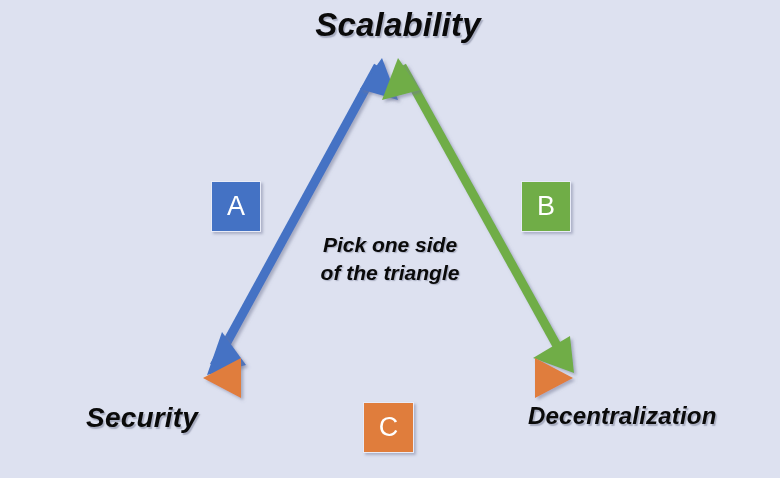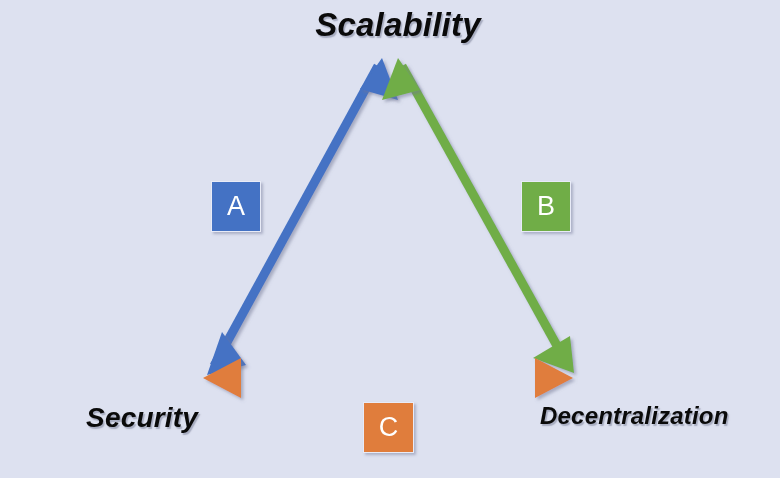--- a/index.html
+++ b/index.html
@@ -42,21 +42,21 @@
     width: 780px;
     text-align: center;
     font-size: 33px;
   }
   #label-security {
     left: 86px;
     top: 402px;
     font-size: 28px;
   }
   #label-decentralization {
-    left: 540px;
+    left: 528px;
     top: 402px;
     font-size: 24px;
   }
   #center-note {
     position: absolute;
     left: 260px;
     top: 231px;
     width: 260px;
     text-align: center;
     font-size: 21px;
@@ -130,20 +130,24 @@
       <polygon fill="#e07d3c" filter="url(#softshadow)" points="573,378 535,358 535,398"></polygon>
     </g>
   </svg>
 
   <div class="vertex-label" id="label-scalability">Scalability</div>
 
   <div class="vertex-label" id="label-security">Security</div>
 
   <div class="vertex-label" id="label-decentralization">Decentralization</div>
 
+  <div id="center-note">
+    <div>Pick one side</div>
+    <div>of the triangle</div>
+  </div>
 
   <div class="side-box" id="box-a">A</div>
 
   <div class="side-box" id="box-b">B</div>
 
   <div class="side-box" id="box-c">C</div>
 
 </div>
 
 </body></html>

